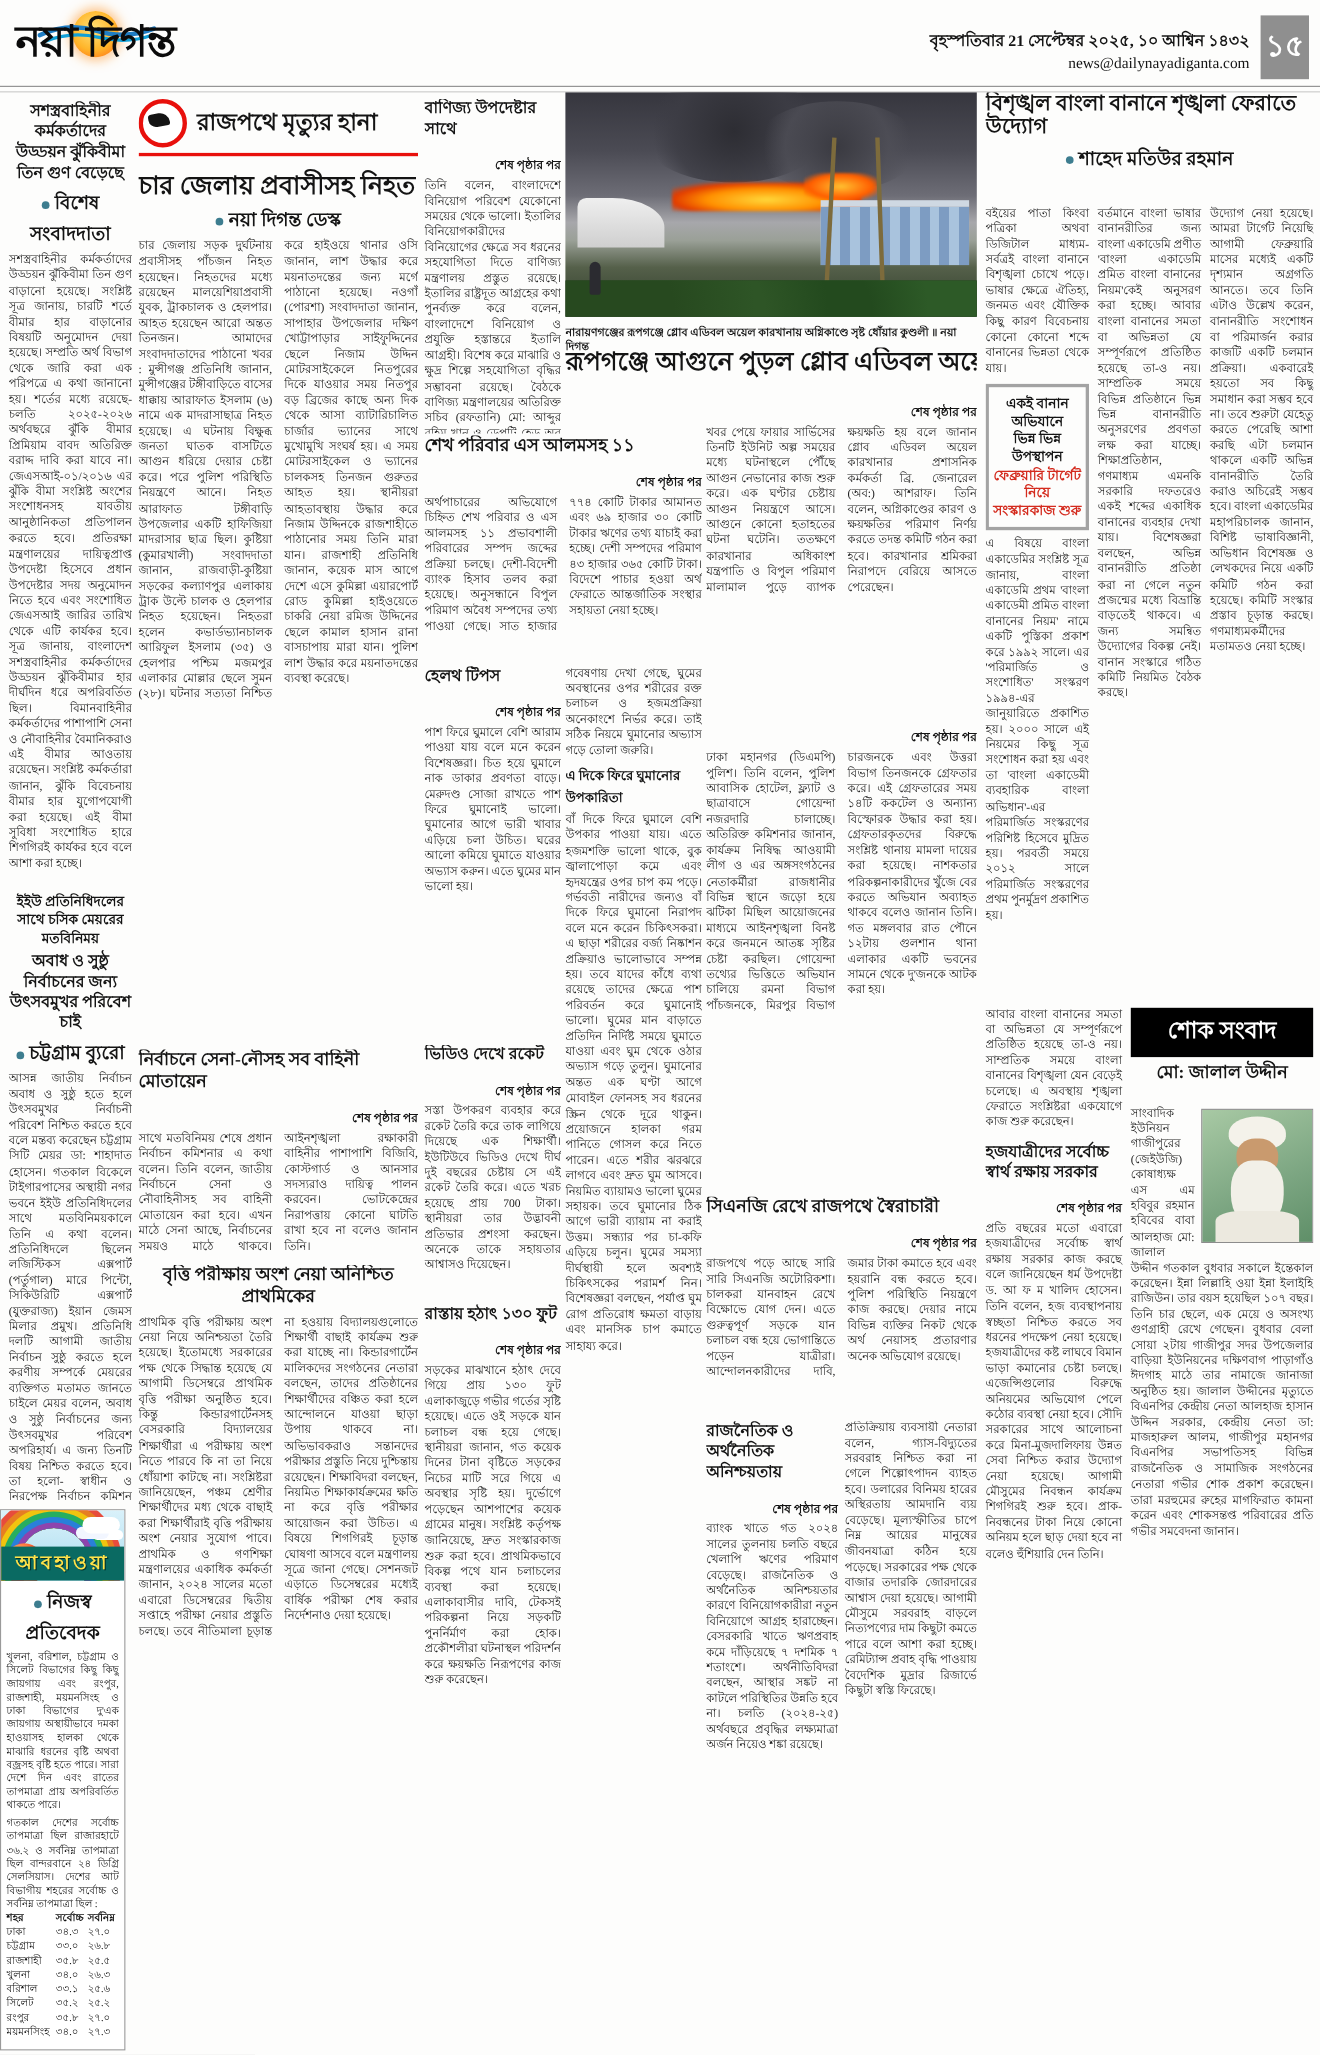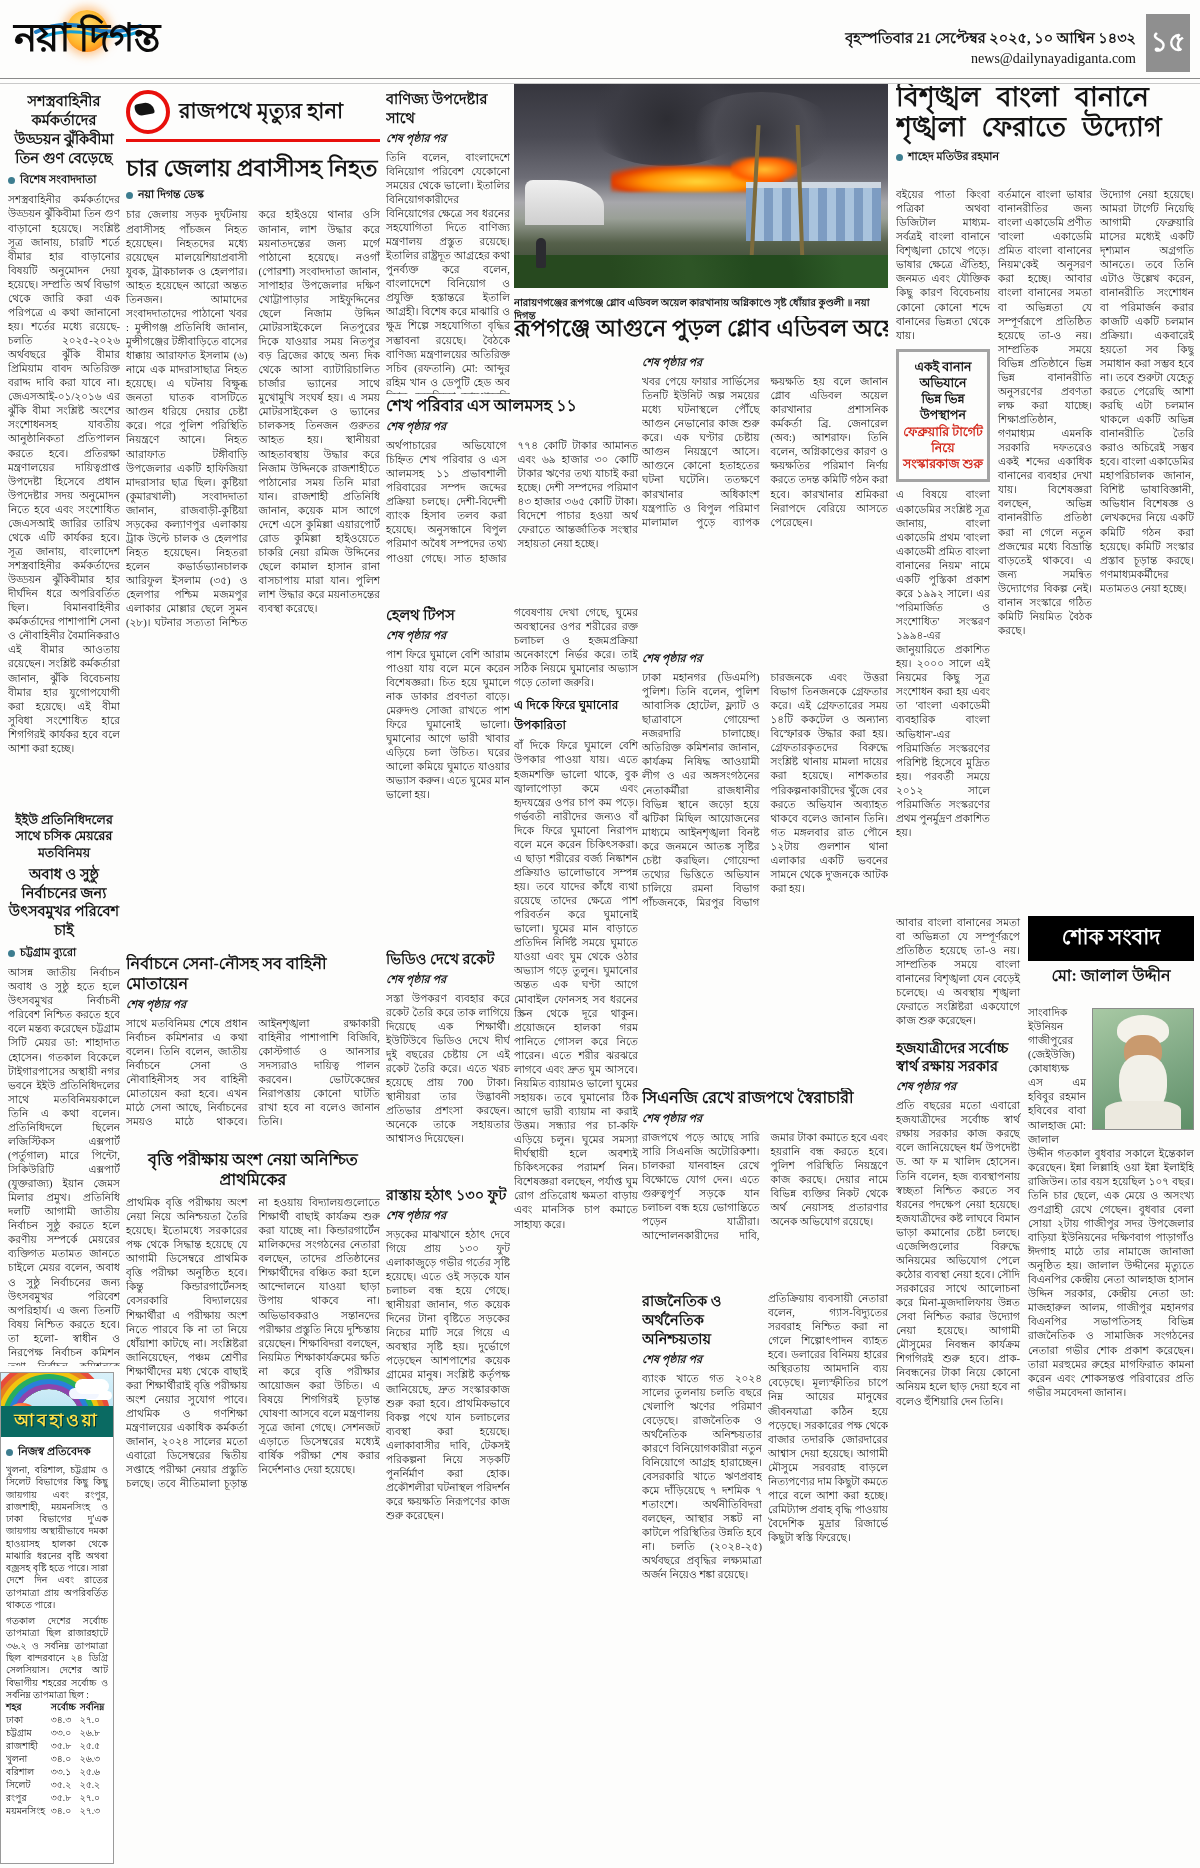--- a/index.html
+++ b/index.html
@@ -1,29 +1,29 @@
 <!DOCTYPE html>
 <html><head>
 <meta charset="utf-8">
 <style>
   html,body{margin:0;padding:0;background:#e9e9e9;}
   .page{position:relative;width:1200px;height:1868px;background:#fdfdfc;color:#141414;
         font-family:"Liberation Serif","DejaVu Serif",serif;overflow:hidden;margin:0 auto;}
   .blk{position:absolute;overflow:hidden;}
   .body{font-size:10.5px;line-height:1.34;text-align:justify;word-break:break-word;color:#1a1a1a;}
   .c2{column-count:2;column-gap:11px;}
-  .h-xxl{font-size:27px;font-weight:900;line-height:1.12;margin:0;font-family:Liberation Mono, monospace;}
+  .h-xxl{font-size:19px;font-weight:900;line-height:1.12;margin:0;}
   .h-xl{font-size:23px;font-weight:900;line-height:1.15;margin:0;white-space:nowrap;}
   .h-lg{font-size:18.5px;font-weight:900;line-height:1.2;margin:0;}
   .h-md{font-size:16px;font-weight:900;line-height:1.25;margin:0;}
   .h-sm{font-size:14.5px;font-weight:900;line-height:1.3;margin:0;}
   .ctr{text-align:center;}
-  .byline{font-size:11px;font-weight:700;margin:4px 0 3px;}
+  .byline{font-size:17px;font-weight:700;margin:4px 0 3px;text-align:center;}
   .dot{display:inline-block;width:7px;height:7px;border-radius:50%;background:#3d7d8f;margin-right:5px;vertical-align:middle;}
-  .contd{font-size:11px;font-weight:700;font-style:italic;margin:2px 0 2px;}
+  .contd{font-size:11px;font-weight:700;margin:14px 0 2px;text-align:right;}
   .subhead{font-size:12px;font-weight:900;margin:6px 0 3px;}
   
   .masthead{position:absolute;left:0;top:0;width:1200px;height:78px;}
   .logo{position:absolute;left:14px;top:8px;width:260px;height:64px;}
   .sun{position:absolute;left:52px;top:2px;width:42px;height:42px;border-radius:50%;
        background:radial-gradient(circle at 45% 40%,#ffe27a 0%,#ffb52a 55%,#ff7d1a 85%);
        box-shadow:0 0 10px 3px rgba(255,150,40,.55);}
   .waves{position:absolute;left:20px;top:10px;}
   .logo-text{position:absolute;left:0;bottom:0;font-size:39px;font-weight:900;letter-spacing:-1px;color:#0b0b0b;}
   .dateline-wrap{position:absolute;right:64px;top:28px;text-align:right;font-size:14.5px;font-weight:700;line-height:1.45;}

